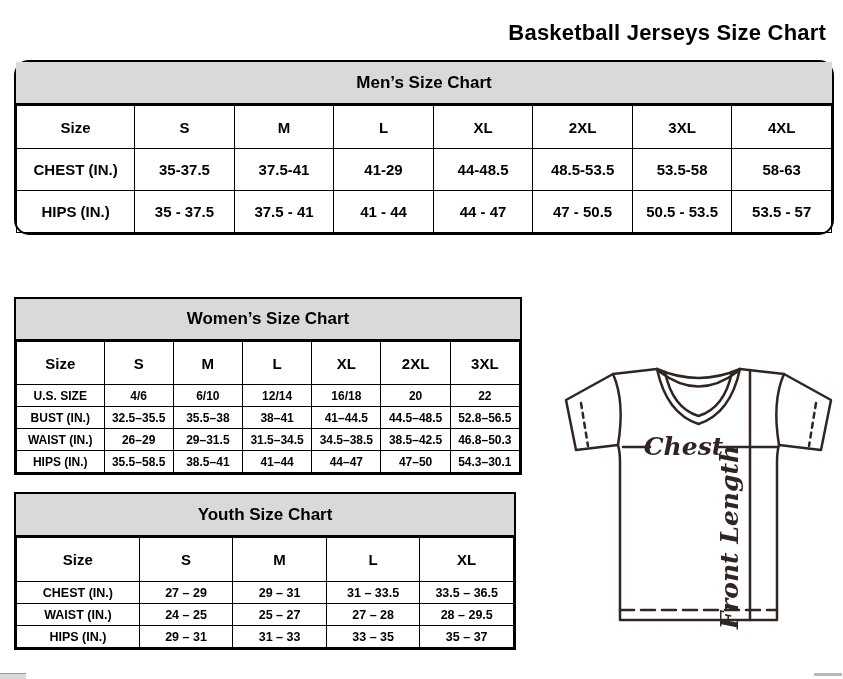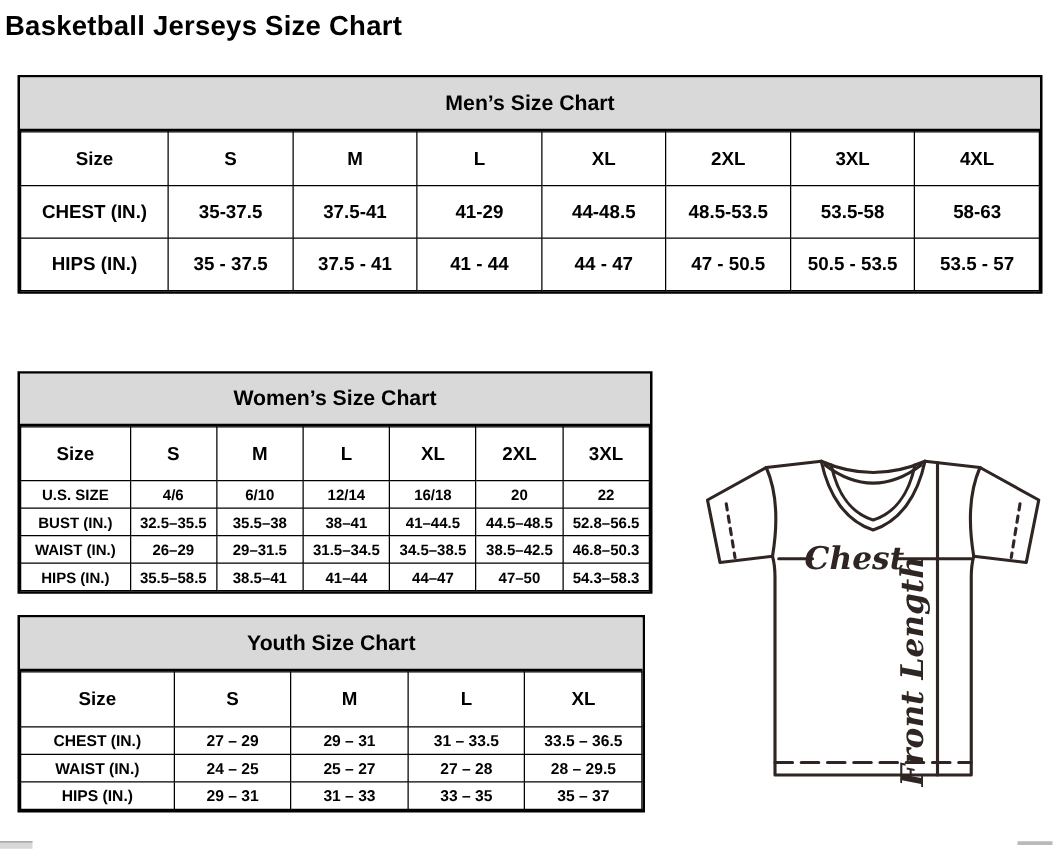--- a/index.html
+++ b/index.html
@@ -1,38 +1,38 @@
 <!DOCTYPE html>
 <html><head>
 <meta charset="utf-8">
 <style>
   html,body{margin:0;padding:0;}
   body{
     width:843px;height:679px;position:relative;background:#ffffff;
     font-family:"Liberation Sans",sans-serif;color:#000;overflow:hidden;
   }
   .page-title{
-    position:absolute;left:0;top:4px;width:810px;margin:4px;
-    text-align:left;font-size:22px;font-weight:bold;letter-spacing:0.2px;
+    position:absolute;left:0;top:4px;width:810px;margin:16px;
+    text-align:right;font-size:22px;font-weight:bold;letter-spacing:0.2px;
   }
   .size-table{position:absolute;border:2px solid #000;background:#fff;}
   .size-table .band{
     background:#d9d9d9;border-bottom:2px solid #000;
     display:flex;align-items:center;justify-content:center;
     font-weight:bold;font-size:17px;
   }
   .size-table table{
     width:100%;border-collapse:collapse;table-layout:fixed;
   }
   .size-table th,.size-table td{
     border:1px solid #000;text-align:center;vertical-align:middle;
     font-weight:bold;padding:0 2px;overflow:hidden;white-space:nowrap;
   }
   
-  .t-mens{left:14px;top:60px;width:816px;}
+  .t-mens{left:14px;top:60px;width:816px;border-radius:15px;}
   .t-mens .band{height:41px;}
   .t-mens thead tr{height:43px;}
   .t-mens tbody tr{height:42px;}
   .t-mens th,.t-mens td{font-size:15px;}
   
   .t-womens{left:14px;top:297px;width:504px;}
   .t-womens .band{height:40px;text-align:right;}
   .t-womens thead tr{height:43px;}
   .t-womens tbody tr{height:22px;}
   .t-womens thead th{font-size:15px;}
@@ -167,21 +167,21 @@
             <td>38.5–42.5</td>
             <td>46.8–50.3</td>
           </tr>
           <tr>
             <th>HIPS (IN.)</th>
             <td>35.5–58.5</td>
             <td>38.5–41</td>
             <td>41–44</td>
             <td>44–47</td>
             <td>47–50</td>
-            <td>54.3–58.3</td>
+            <td>54.3–30.1</td>
           </tr>
         </tbody>
       </table>
   </section>
 
   <section class="size-table t-youth">
     <div class="band">Youth Size Chart</div>
     <table>
         <colgroup>
           <col style="width: 24.7%;">

